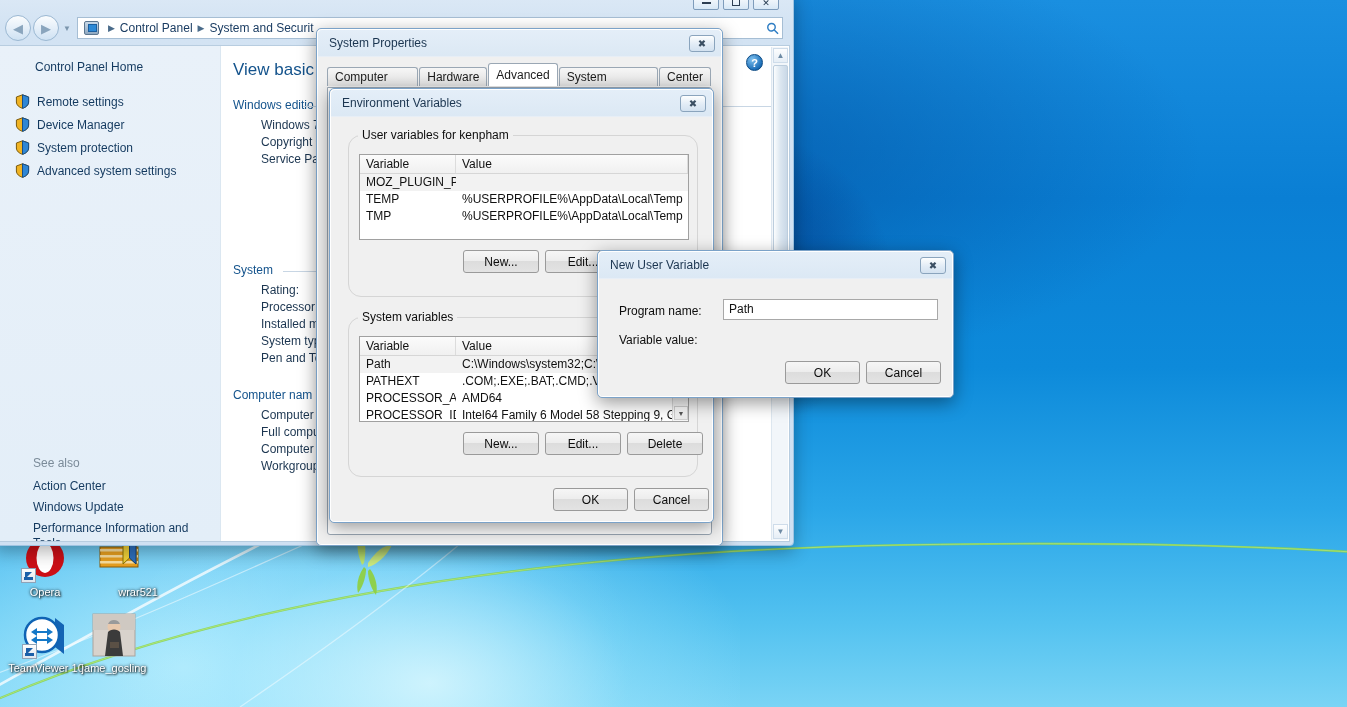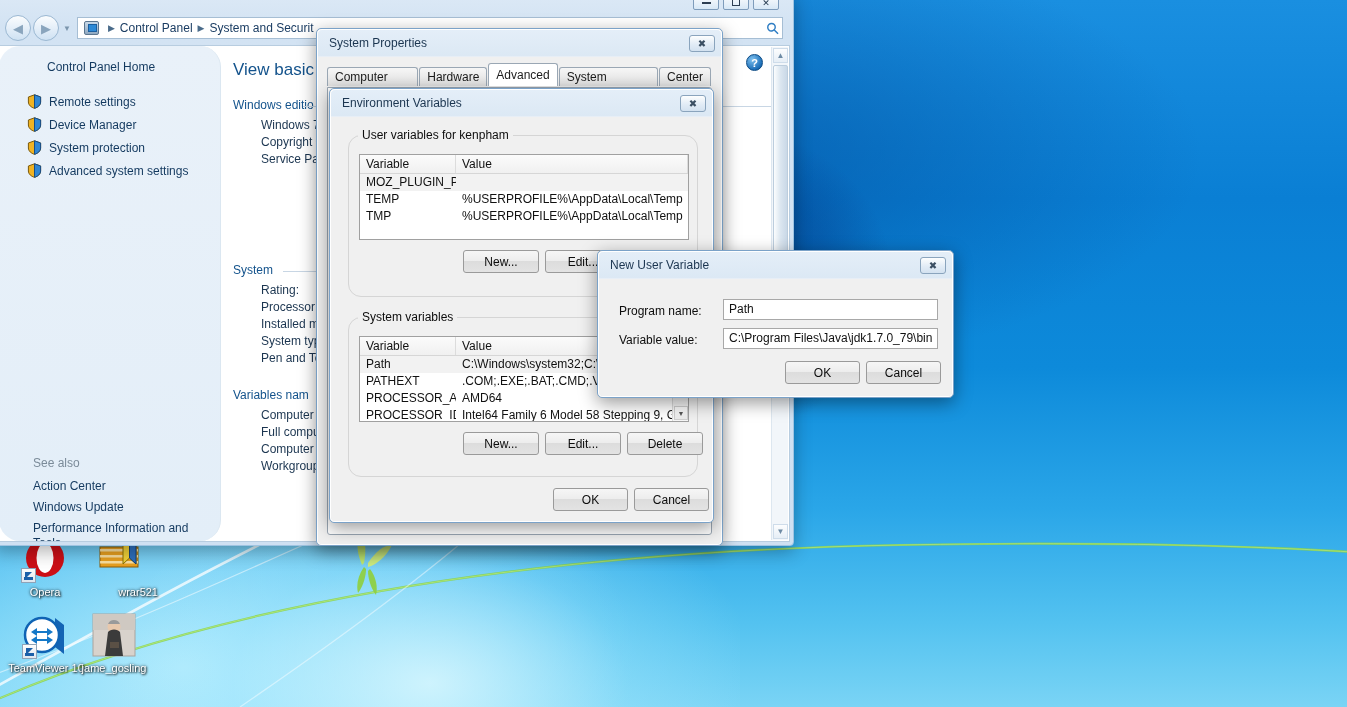--- a/index.html
+++ b/index.html
@@ -136,24 +136,23 @@
 
   #exp-body {
     position: absolute; left: 3px; top: 52px; right: 3px; bottom: 3px;
     background: #fff; border: 1px solid #b8cde0;
     display: flex; overflow: hidden;
   }
   #exp-sidebar {
     width: 222px; flex: 0 0 222px;
     background: linear-gradient(to bottom, #e9f1f9 0%, #e3eef8 100%);
     border-right: 1px solid #dbe7f1;
-    padding: 14px 0 0 16px;
+    padding: 14px 0 0 4px;
     font-size: 12px;
     position: relative;
-    border-radius: 21px;
   }
   .side-head { padding: 0 12px 0 32px; color:#13395f; margin-bottom: 16px; font-size: 12px; }
   .side-item {
     display: flex; align-items: center; gap: 7px;
     padding: 4px 10px 4px 12px; color: #13395f; cursor: pointer;
   }
   .shield {
     width: 15px; height: 15px; flex: 0 0 15px; position: relative;
   }
   .shield svg { display:block; }
@@ -504,21 +503,21 @@
         </div>
         <div class="kv">Rating:</div>
         <div class="kv">Processor:</div>
         <div class="kv">Installed me</div>
         <div class="kv">System type</div>
         <div class="kv">Pen and To</div>
 
         <div style="height:12px;"></div>
 
         <div class="sec-head">
-          <span>Variables nam</span>
+          <span>Computer nam</span>
           <span class="rule" style="left:108px;"></span>
         </div>
         <div class="kv">Computer n</div>
         <div class="kv">Full compu</div>
         <div class="kv">Computer description</div>
         <div class="kv" style="position:relative;">
           <span>Workgroup:</span>
           <span style="position:absolute; left:168px;">WORKGROUP</span>
         </div>
 
@@ -636,21 +635,20 @@
         <span>New User Variable</span>
         <div class="dlg-close">
             <span>✖</span>
           </div>
       </div>
       <div class="dlg-body">
         <div class="field-label" style="left:20px; top:25px;">Program name:</div>
         <div class="tbox" style="left:124px; top:20px; width:215px;">Path</div>
 
         <div class="field-label" style="left:20px; top:54px;">Variable value:</div>
-        <div class="tbox" style="left:124px; top:49px; width:215px;">C:\Program Files\Java\jdk1.7.0_79\bin</div>
 
         <div class="btn" style="position:absolute; left:186px; top:82px; width:68px;">OK</div>
         <div class="btn" style="position:absolute; left:267px; top:82px; width:68px;">Cancel</div>
       </div>
     </div>
   </div>
 
 </div>
 
 </body></html>

